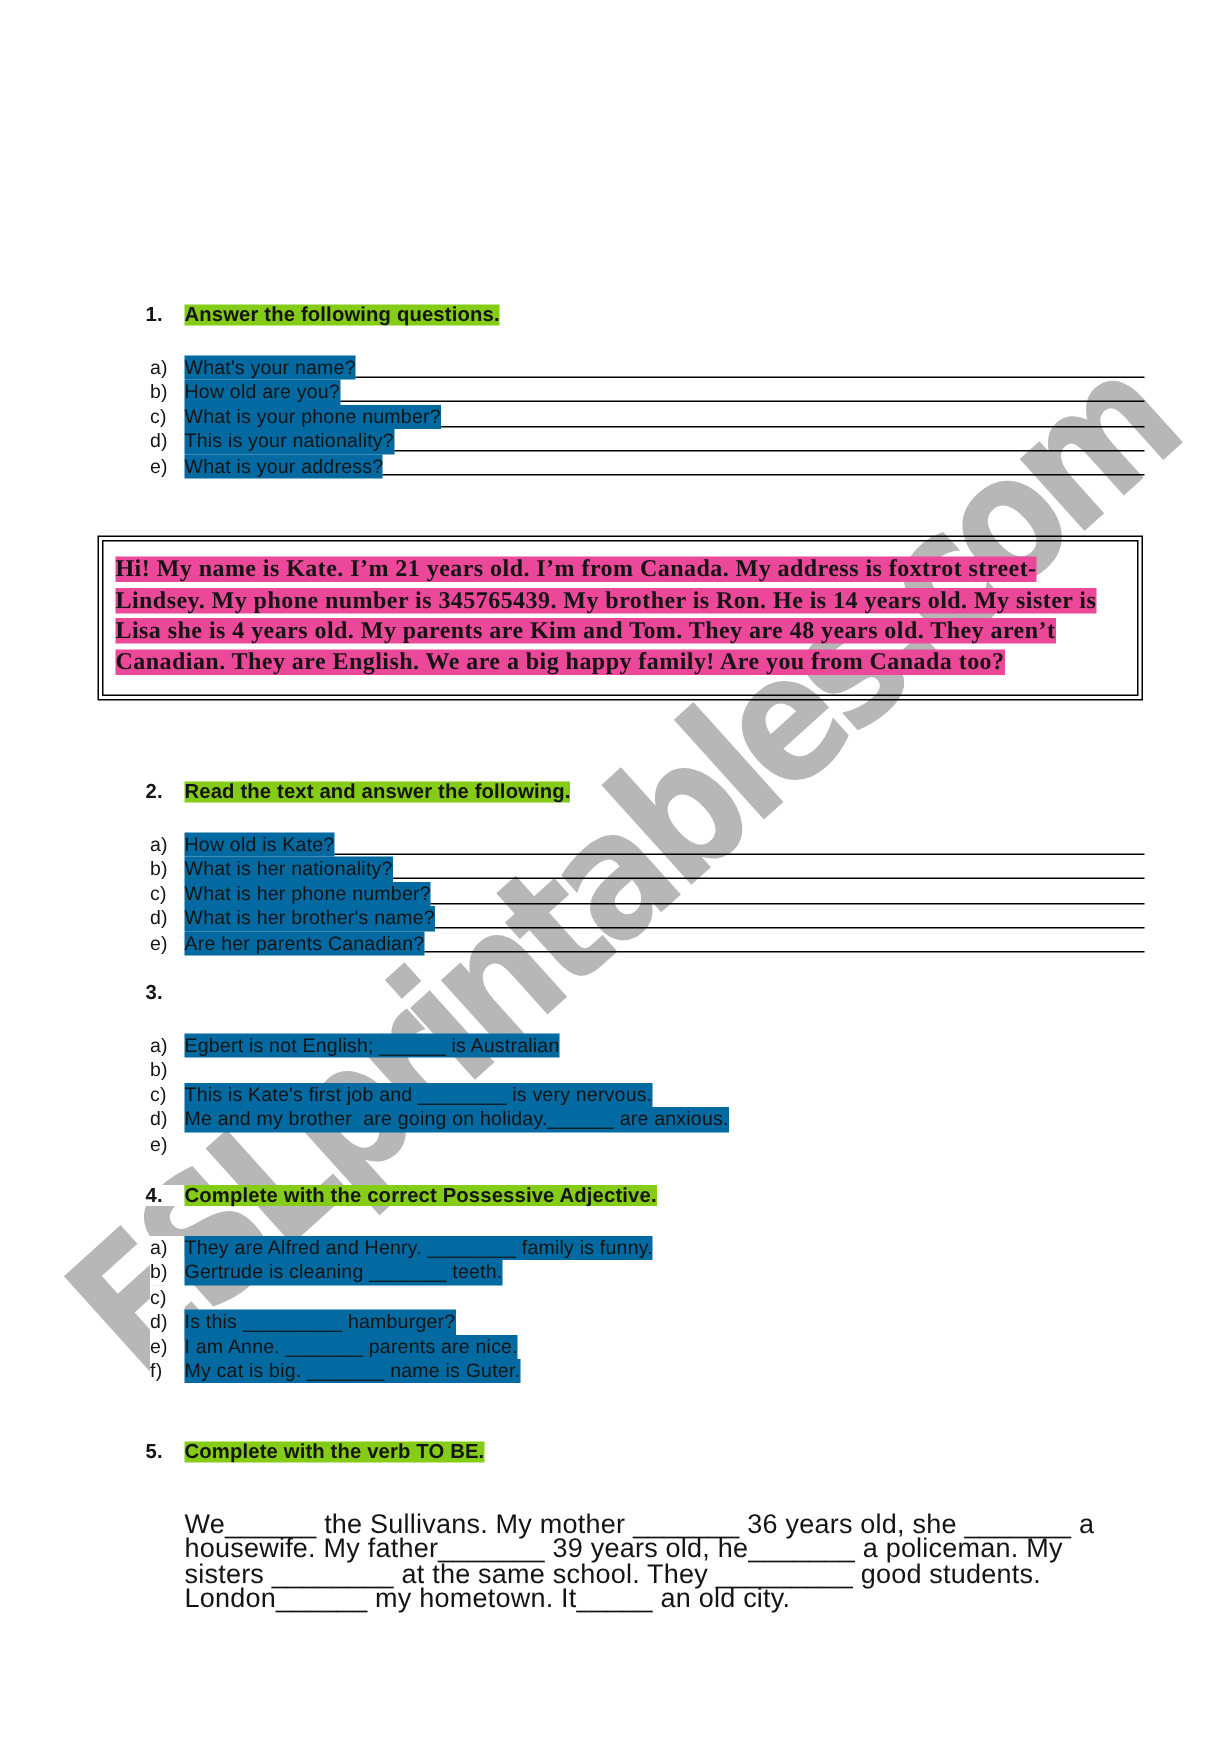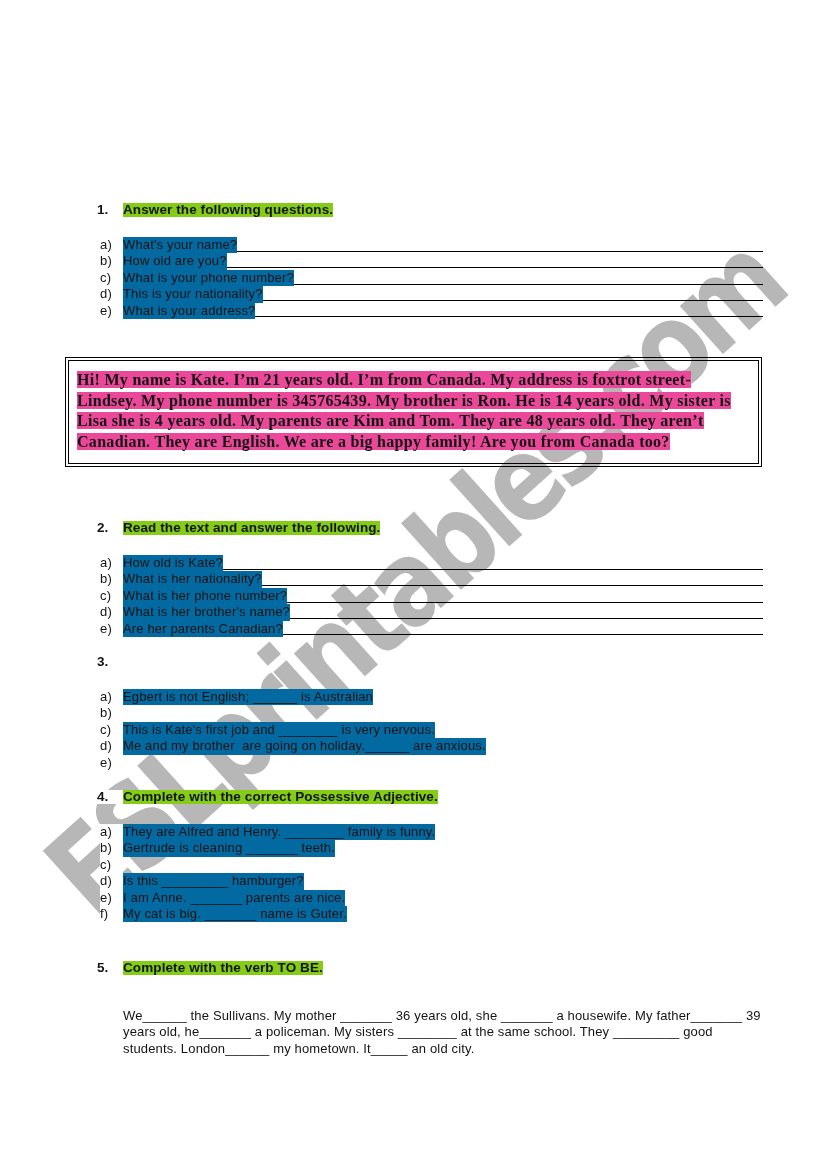--- a/index.html
+++ b/index.html
@@ -36,21 +36,21 @@
   .heading{display:flex;font-weight:bold;font-size:13.5px;line-height:14px;letter-spacing:0.1px;}
   .heading .num{flex:0 0 26px;background:#fff;}
   .heading .ttl{background:#84cc16;white-space:pre;}
   .rows{margin-top:20px;margin-left:3px;}
   .row{display:flex;align-items:flex-end;height:16.4px;font-size:13px;line-height:16.4px;letter-spacing:0.15px;}
   .row .letter{flex:0 0 23px;background:#fff;}
   .row .txt{background:#0369a1;white-space:pre;}
   .row .fill{flex:1 1 auto;border-bottom:1.4px solid #000;margin-bottom:1.5px;min-width:10px;}
   .para{
     margin:33px 0 0 26px;width:641px;
-    font-size:13px;line-height:16.4px;letter-spacing:0.15px;
+    font-size:18px;line-height:16.4px;letter-spacing:0.15px;
     background:#fff;
   }
   
   .reading-box{
     position:absolute;left:65px;top:357px;width:674px;min-height:84px;
     z-index:2;
     border:4px double #000;
     padding:9px 7px 9px 8px;
     font-family:"Liberation Serif",serif;
     font-size:16px;line-height:20.5px;letter-spacing:0.3px;

